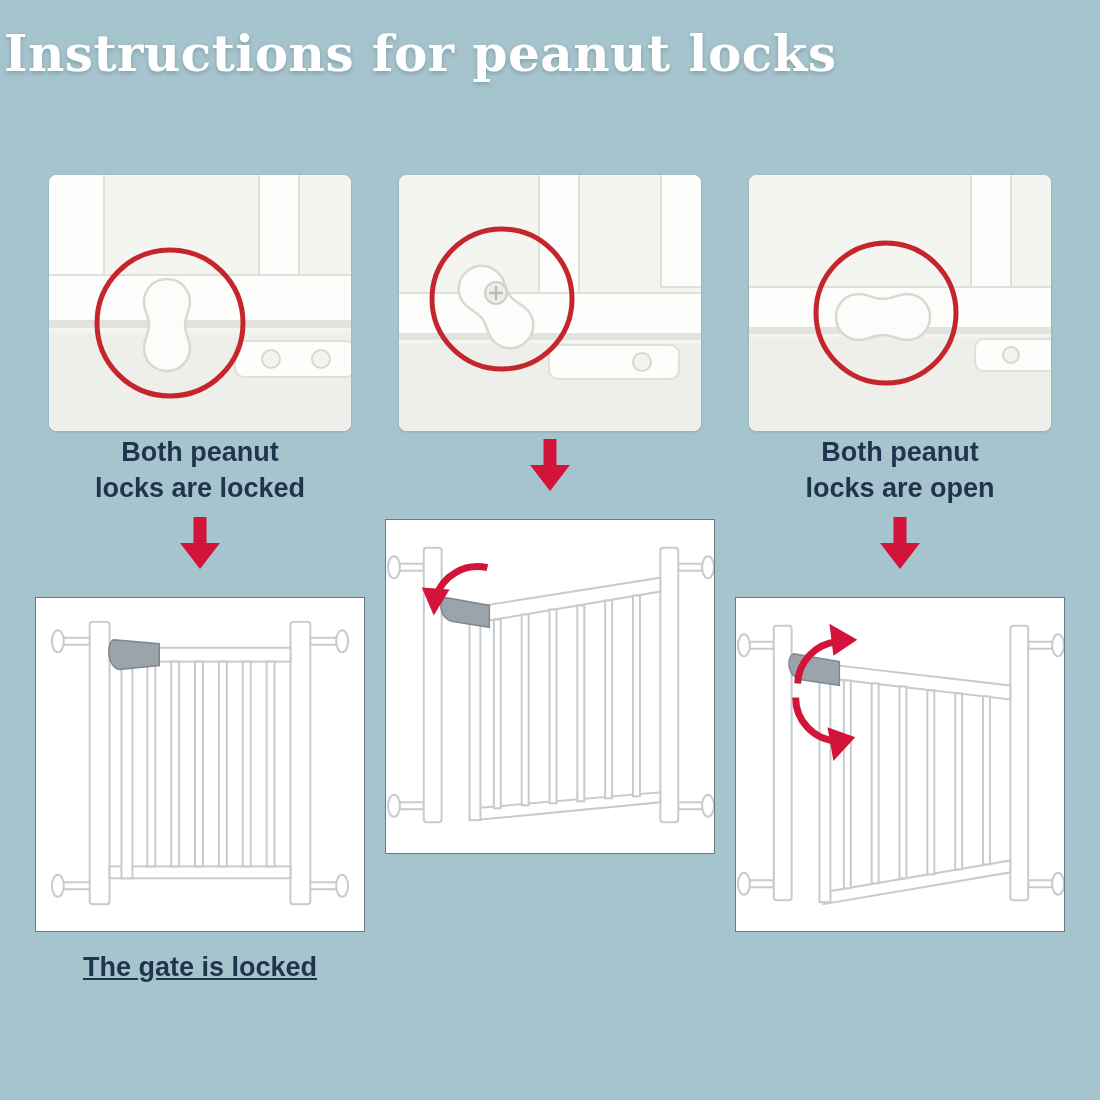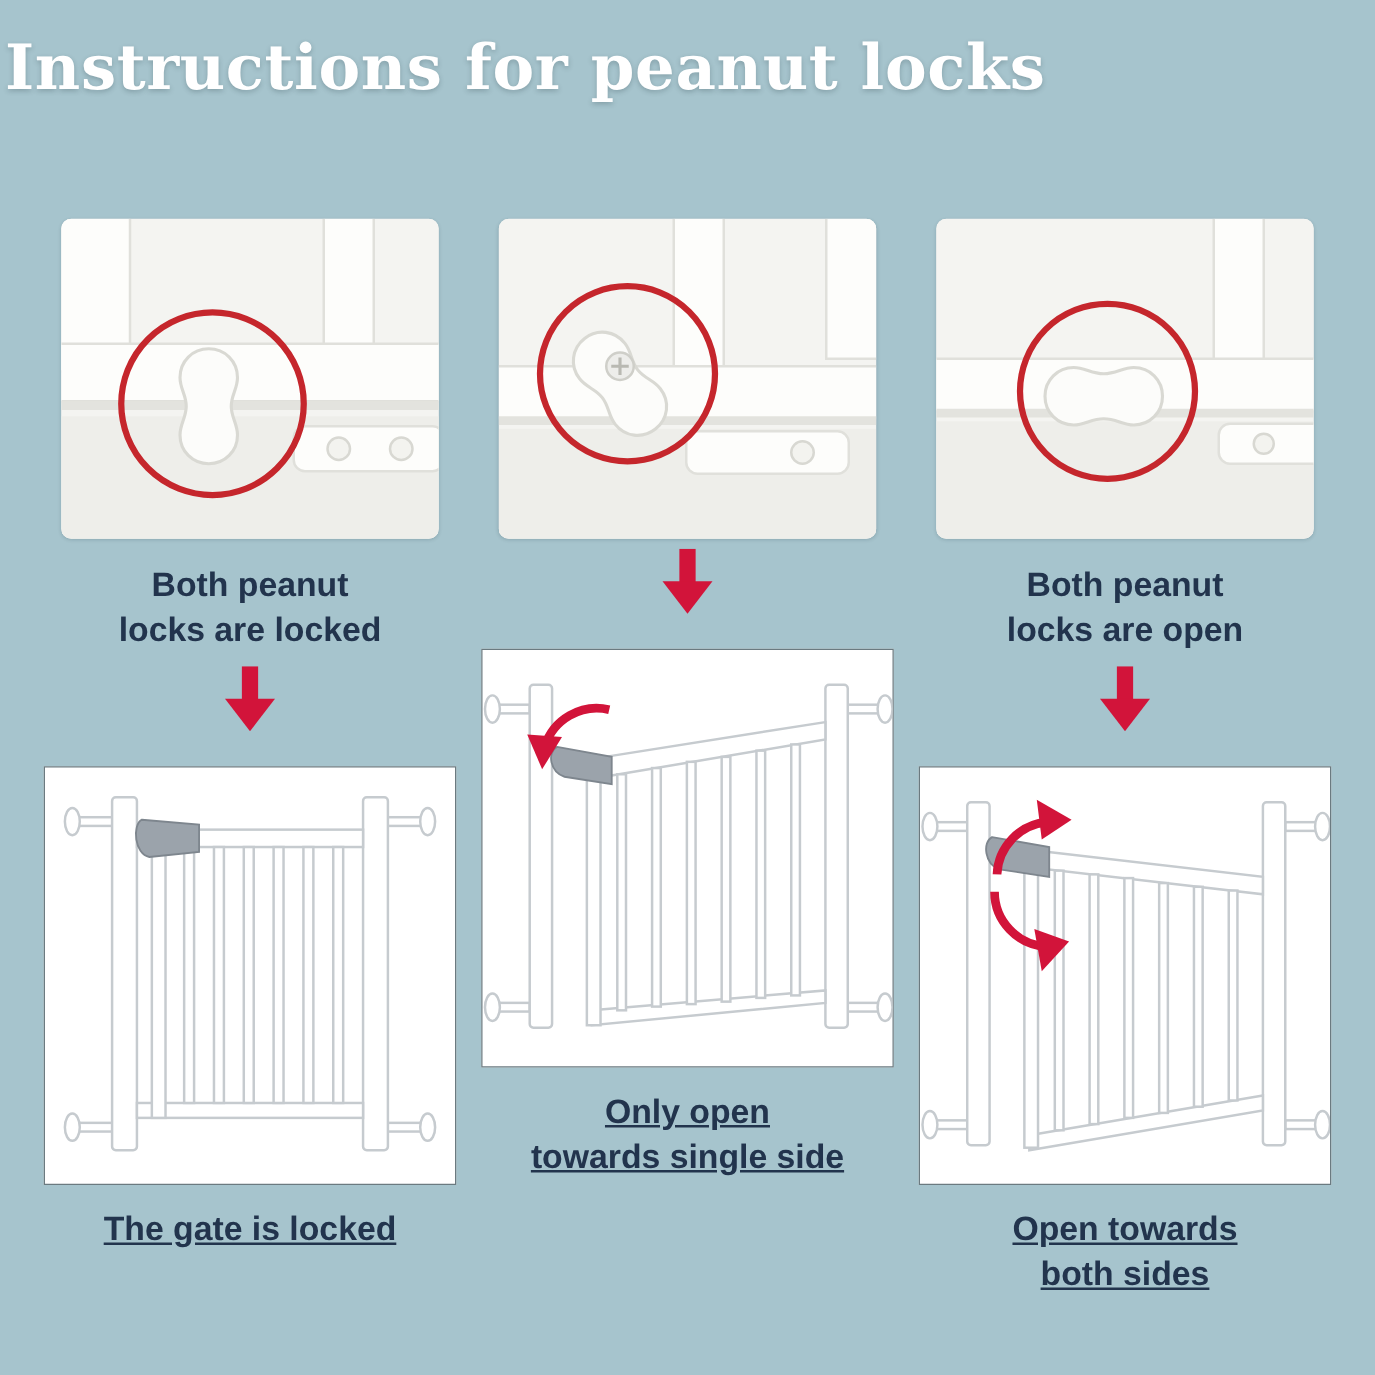--- a/index.html
+++ b/index.html
@@ -21,21 +21,21 @@
     position:absolute;top:24px;left:4px;width:100%;margin:0;
     font-family:"DejaVu Serif","Liberation Serif",serif;font-weight:700;font-size:50px;
     color:#ffffff;letter-spacing:0.5px;text-shadow:0 2px 4px rgba(40,60,70,.28);
   }
   .columns{position:absolute;top:175px;left:35px;width:1030px;display:flex;justify-content:space-between;}
   .column{width:330px;display:flex;flex-direction:column;align-items:center;}
   figure{margin:0;padding:0;}
   .photo{width:302px;height:256px;border-radius:8px;overflow:hidden;background:var(--photo-bg);
     box-shadow:0 1px 3px rgba(30,50,60,.18);}
   .photo svg{display:block;width:302px;height:256px;}
-  .caption{margin-top:20px;min-height:74px;text-align:center;font-size:27px;font-weight:700;
+  .caption{margin-top:4px;min-height:74px;text-align:center;font-size:27px;font-weight:700;
     color:var(--text);line-height:1.32;white-space:pre-line;}
   .arrow{margin-top:8px;height:54px;display:flex;align-items:flex-start;justify-content:center;}
   .illustration{margin-top:26px;width:330px;height:335px;background:#ffffff;border:1px solid var(--panel-border);overflow:hidden;}
   .illustration svg{display:block;width:328px;height:333px;}
   .caption.bottom{margin-top:18px;min-height:0;text-decoration:underline;}
 </style>
 </head>
 <body>
 
 <div class="page">
@@ -148,22 +148,20 @@
             <rect x="164.5" y="90" width="7" height="195"></rect>
             <rect x="192.5" y="86" width="7" height="197"></rect>
             <rect x="220.5" y="81" width="7" height="199"></rect>
             <rect x="248.5" y="76" width="7" height="202"></rect>
           </g>
           <path d="M60 78 L104 86 L104 108 L66 102 C54 98 52 82 60 78 Z" fill="var(--metal)" stroke="var(--metal-edge)" stroke-width="1.5"></path>
           <path d="M102 48 A44 44 0 0 0 50 78" fill="none" stroke="var(--red)" stroke-width="7"></path>
           <polygon points="36,68 64,70 48,96" fill="var(--red)"></polygon>
         </svg>
       </figure>
-      <div class="caption bottom">Only open
-towards single side</div>
     </div>
 
     <div class="column">
       <figure class="photo">
         <svg viewBox="0 0 302 256">
           <rect width="302" height="256" fill="var(--photo-bg)"></rect>
           <rect x="0" y="162" width="302" height="94" fill="#eeeeea"></rect>
           <g fill="#fdfdfb" stroke="#e0e0db" stroke-width="2">
             <rect x="222" y="-10" width="40" height="132" rx="6"></rect>
             <rect x="-10" y="112" width="322" height="42"></rect>
@@ -206,18 +204,16 @@
             <rect x="220.5" y="96" width="7" height="177"></rect>
             <rect x="248.5" y="99" width="7" height="169"></rect>
           </g>
           <path d="M58 56 L104 64 L104 88 L64 82 C52 78 50 60 58 56 Z" fill="var(--metal)" stroke="var(--metal-edge)" stroke-width="1.5"></path>
           <path d="M62 86 A44 44 0 0 1 102 44" fill="none" stroke="var(--red)" stroke-width="7"></path>
           <polygon points="94,26 122,42 98,58" fill="var(--red)"></polygon>
           <path d="M60 100 A44 44 0 0 0 102 144" fill="none" stroke="var(--red)" stroke-width="7"></path>
           <polygon points="92,130 120,140 98,164" fill="var(--red)"></polygon>
         </svg>
       </figure>
-      <div class="caption bottom">Open towards
-both sides</div>
     </div>
 
   </div>
 </div>
 
 </body></html>

